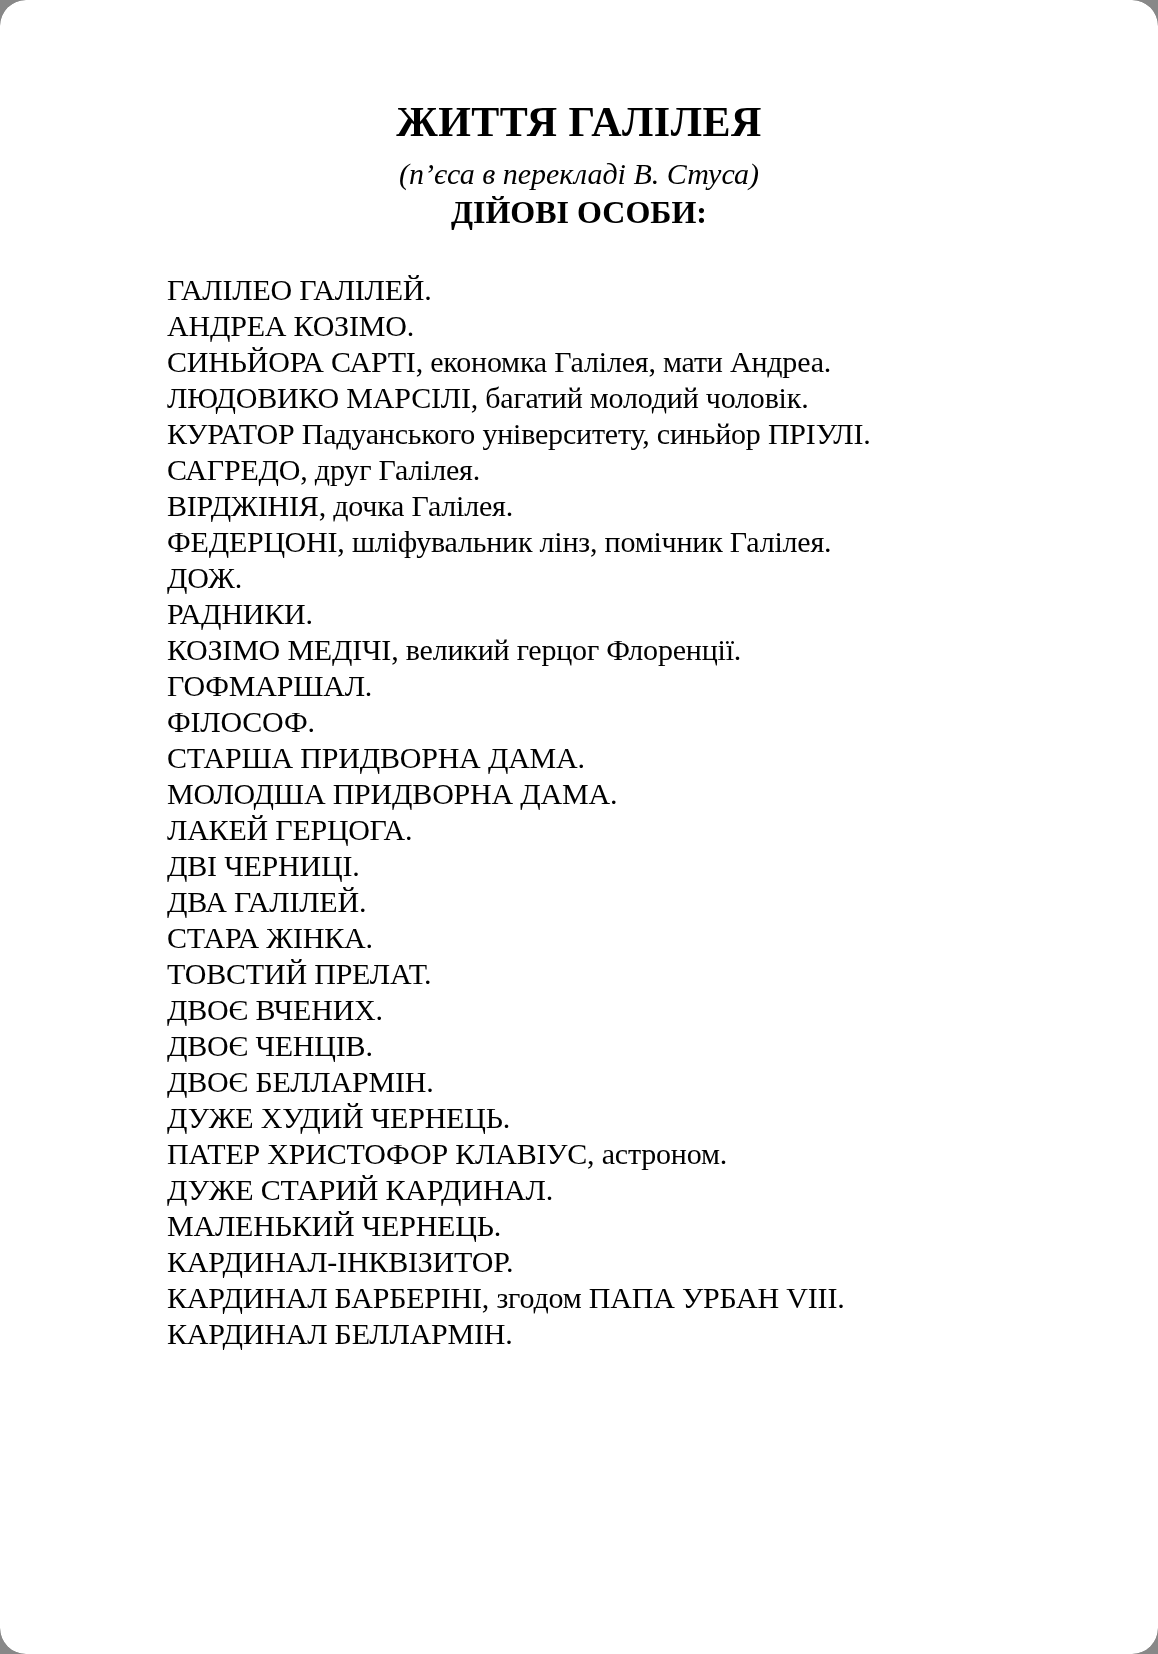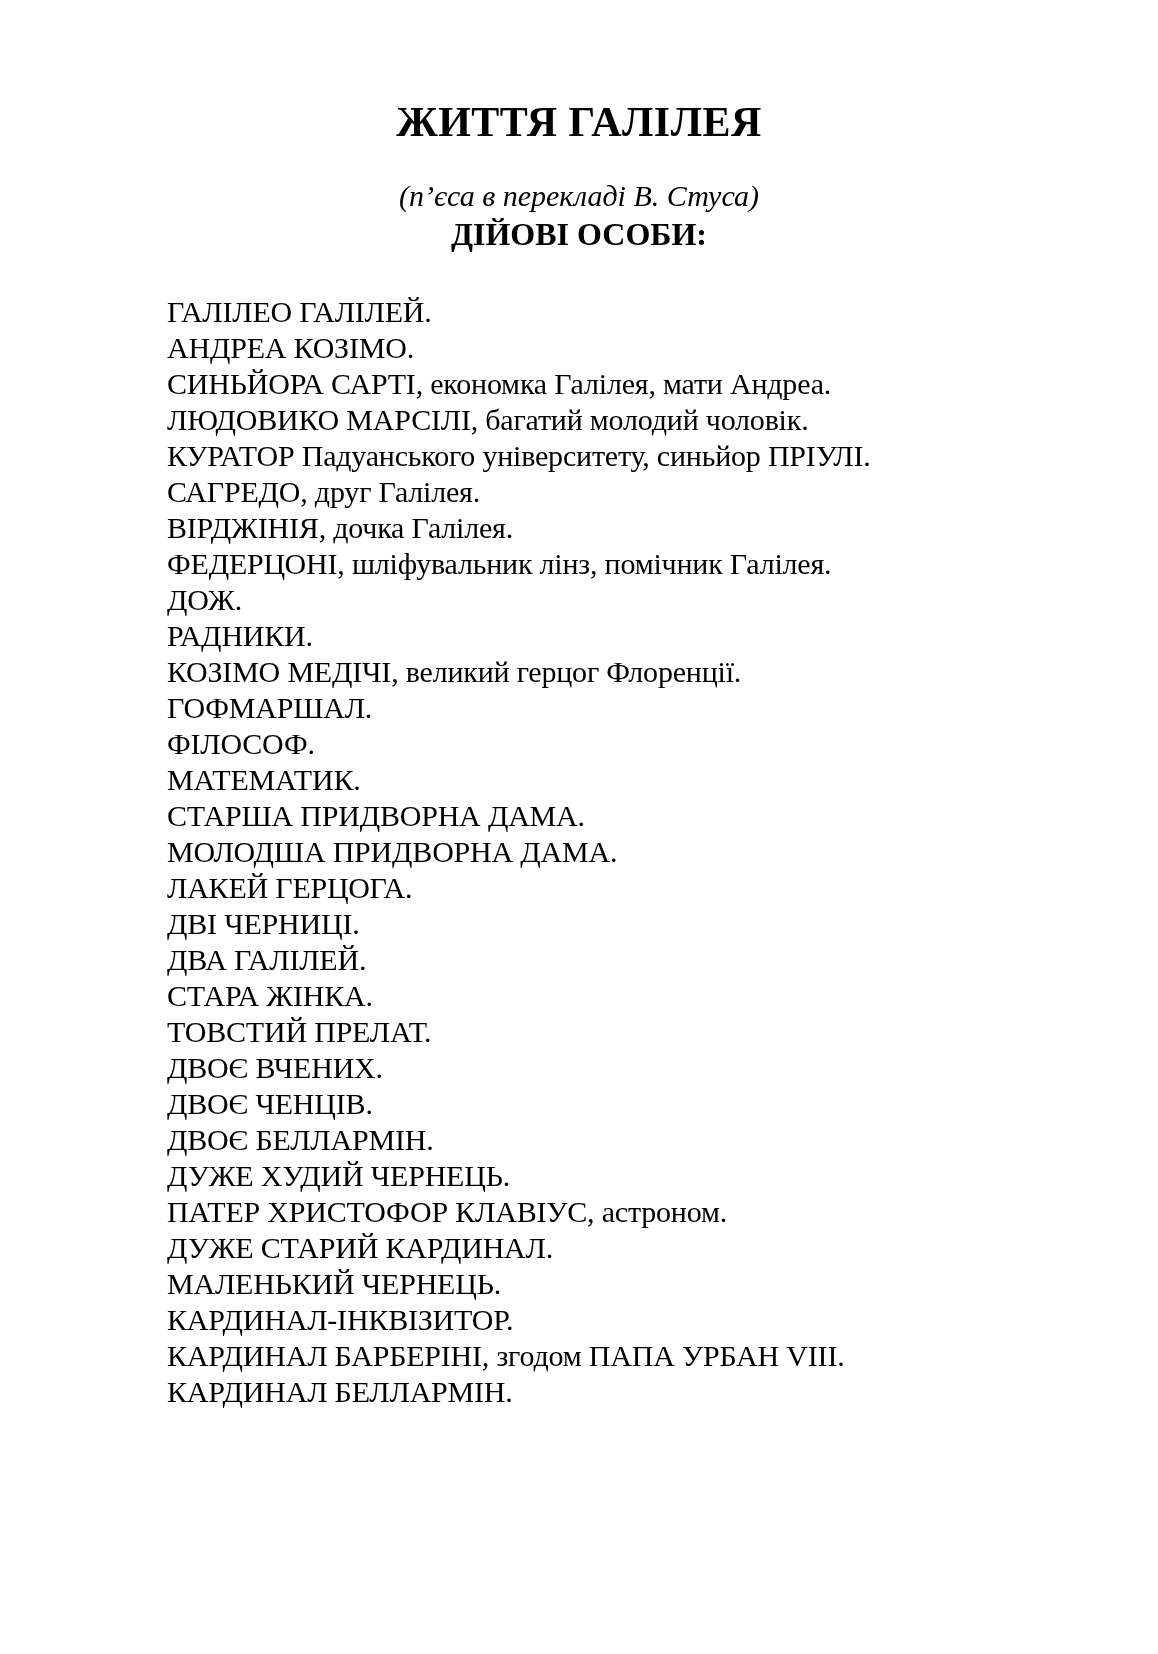--- a/index.html
+++ b/index.html
@@ -1,36 +1,36 @@
 <!DOCTYPE html>
 <html><head>
 <meta charset="utf-8">
 <style>
-  * { margin: 0; padding: 0; box-sizing: border-box; }
+  * { margin: 0; padding: 0; box-sizing: border-box; border-radius: 26px; }
   html, body { background: #888; }
   .page {
     position: relative;
     width: 1158px;
     height: 1654px;
     margin: 0 auto;
     background: #ffffff;
     color: #000000;
     font-family: "Liberation Serif", "DejaVu Serif", serif;
     padding: 98px 167px 0 167px;
     overflow: hidden;
   }
   .play-title {
     text-align: center;
     font-size: 42px;
     line-height: 48px;
     font-weight: bold;
     letter-spacing: 0.5px;
   }
   .play-subtitle {
-    margin-top: 32px;
+    margin-top: 10px;
     text-align: center;
     font-size: 30px;
     line-height: 36px;
     font-style: italic;
   }
   .cast-heading {
     text-align: center;
     font-size: 32px;
     line-height: 40px;
     font-weight: bold;
@@ -62,21 +62,20 @@
       <div class="character-line">ЛЮДОВИКО МАРСІЛІ, багатий молодий чоловік.</div>
       <div class="character-line">КУРАТОР Падуанського університету, синьйор ПРІУЛІ.</div>
       <div class="character-line">САГРЕДО, друг Галілея.</div>
       <div class="character-line">ВІРДЖІНІЯ, дочка Галілея.</div>
       <div class="character-line">ФЕДЕРЦОНІ, шліфувальник лінз, помічник Галілея.</div>
       <div class="character-line">ДОЖ.</div>
       <div class="character-line">РАДНИКИ.</div>
       <div class="character-line">КОЗІМО МЕДІЧІ, великий герцог Флоренції.</div>
       <div class="character-line">ГОФМАРШАЛ.</div>
       <div class="character-line">ФІЛОСОФ.</div>
-      <div class="character-line">МАТЕМАТИК.</div>
       <div class="character-line">СТАРША ПРИДВОРНА ДАМА.</div>
       <div class="character-line">МОЛОДША ПРИДВОРНА ДАМА.</div>
       <div class="character-line">ЛАКЕЙ ГЕРЦОГА.</div>
       <div class="character-line">ДВІ ЧЕРНИЦІ.</div>
       <div class="character-line">ДВА ГАЛІЛЕЙ.</div>
       <div class="character-line">СТАРА ЖІНКА.</div>
       <div class="character-line">ТОВСТИЙ ПРЕЛАТ.</div>
       <div class="character-line">ДВОЄ ВЧЕНИХ.</div>
       <div class="character-line">ДВОЄ ЧЕНЦІВ.</div>
       <div class="character-line">ДВОЄ БЕЛЛАРМІН.</div>

